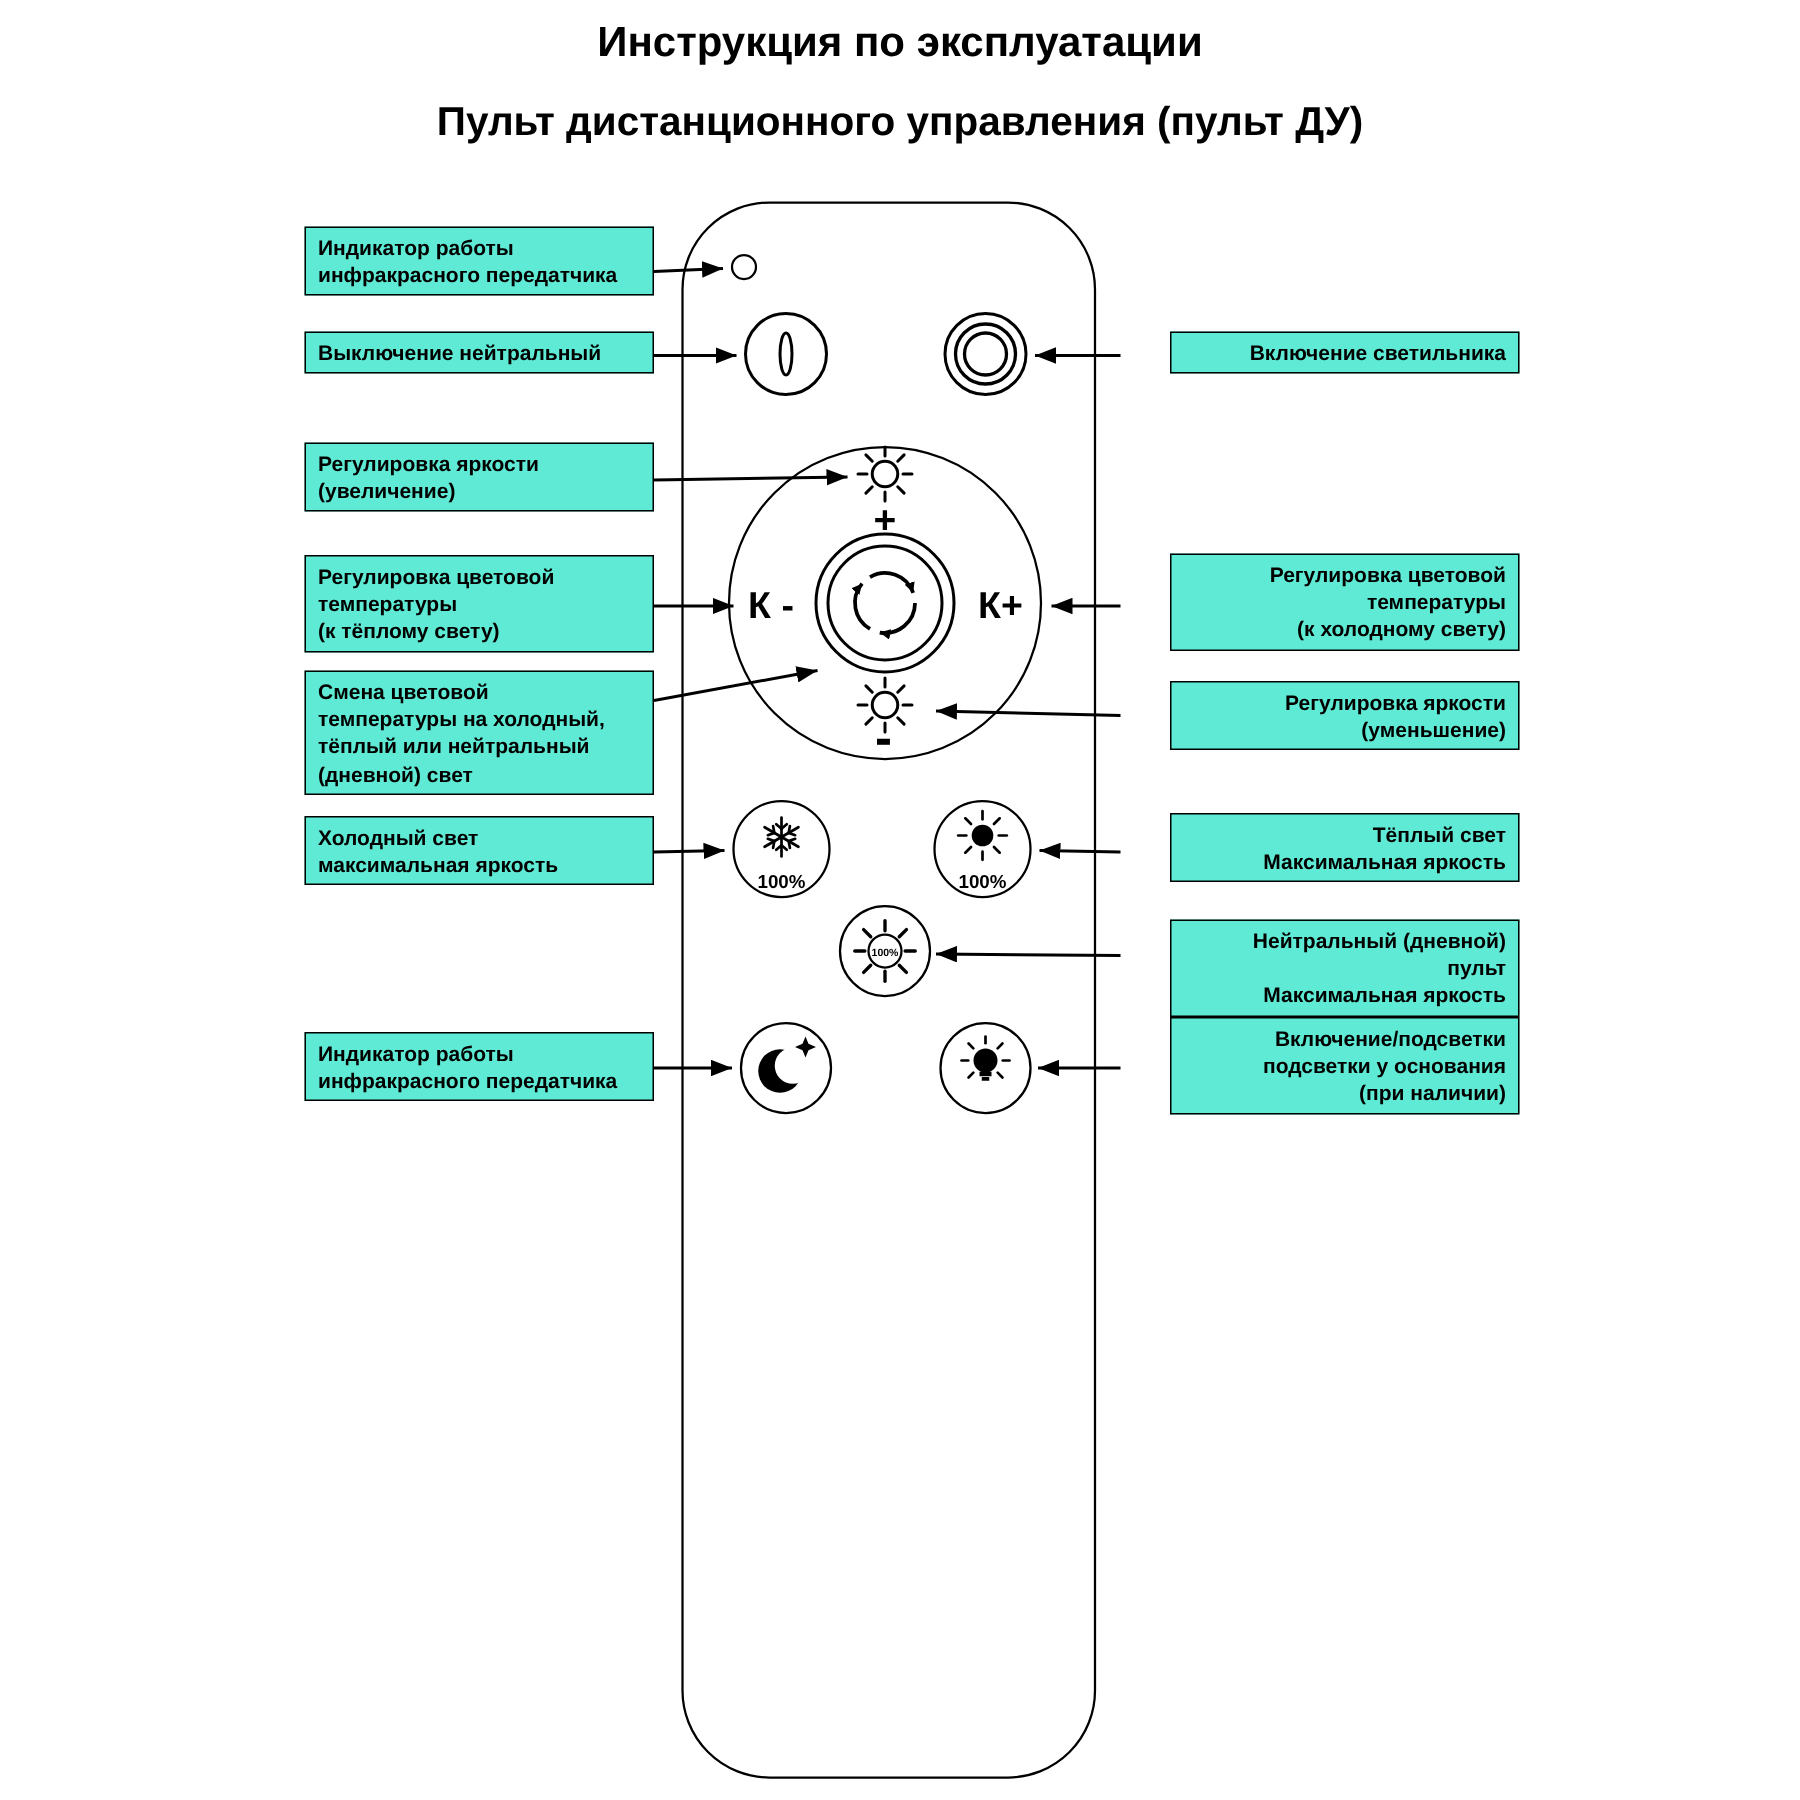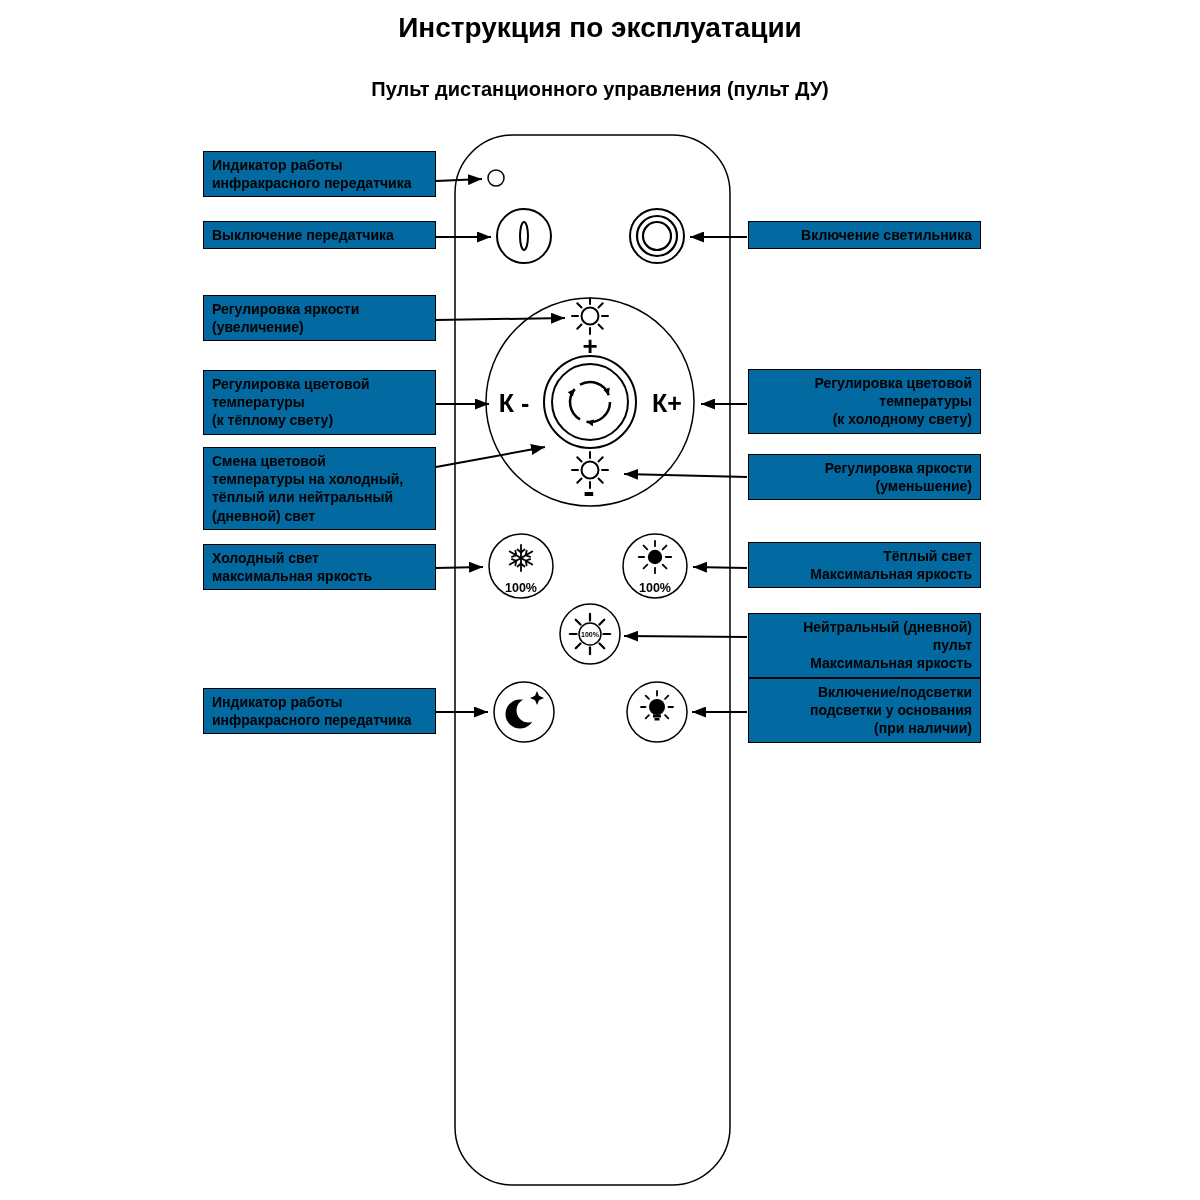--- a/index.html
+++ b/index.html
@@ -5,31 +5,31 @@
   html,body { margin:0; padding:0; background:#ffffff; }
   .canvas {
     position:relative; width:1200px; height:1200px; background:#ffffff;
     font-family:"Liberation Sans", sans-serif; overflow:hidden; color:#000;
   }
   .page-title {
     position:absolute; top:12px; left:0; width:100%;
     text-align:center; font-size:28px; font-weight:bold; margin:0;
   }
   .page-subtitle {
-    position:absolute; top:78px; left:0; width:100%;
-    text-align:center; font-size:20px; font-weight:bold; margin:0;
+    position:absolute; top:66px; left:0; width:100%;
+    text-align:center; font-size:27px; font-weight:bold; margin:0;
   }
   .label {
     position:absolute; width:233px; box-sizing:border-box;
-    border:1.5px solid #000; background:#0369a1;
+    border:1.5px solid #000; background:#5eead4;
     padding:4px 8px; font-size:14px; font-weight:bold; line-height:1.3;
     white-space:pre-line;
   }
   .label.left  { left:203px; text-align:left; }
-  .label.right { left:748px; text-align:right;padding-left:13px; }
+  .label.right { left:780px; text-align:right;padding-left:13px; }
   svg.diagram { position:absolute; top:0; left:0; }
   svg text { font-family:"Liberation Sans", sans-serif; font-weight:bold; fill:#000; }
 </style>
 </head>
 <body>
 
 <div class="canvas">
 
   <h1 class="page-title">Инструкция по эксплуатации</h1>
   <h2 class="page-subtitle">Пульт дистанционного управления (пульт ДУ)</h2>
@@ -177,21 +177,21 @@
       <line x1="747" y1="404" x2="701" y2="404" marker-end="url(#mArrow)"></line>
       <line x1="747" y1="477" x2="624" y2="474" marker-end="url(#mArrow)"></line>
       <line x1="747" y1="568" x2="693" y2="567" marker-end="url(#mArrow)"></line>
       <line x1="747" y1="637" x2="624" y2="636" marker-end="url(#mArrow)"></line>
       <line x1="747" y1="712" x2="692" y2="712" marker-end="url(#mArrow)"></line>
     </g>
   </svg>
 
   <div class="label left" style="top:151px">Индикатор работы
 инфракрасного передатчика</div>
-  <div class="label left" style="top:221px">Выключение передатчика</div>
+  <div class="label left" style="top:221px">Выключение нейтральный</div>
   <div class="label left" style="top:295px">Регулировка яркости
 (увеличение)</div>
   <div class="label left" style="top:370px">Регулировка цветовой
 температуры
 (к тёплому свету)</div>
   <div class="label left" style="top:447px">Смена цветовой
 температуры на холодный,
 тёплый или нейтральный
 (дневной) свет</div>
   <div class="label left" style="top:544px">Холодный свет

